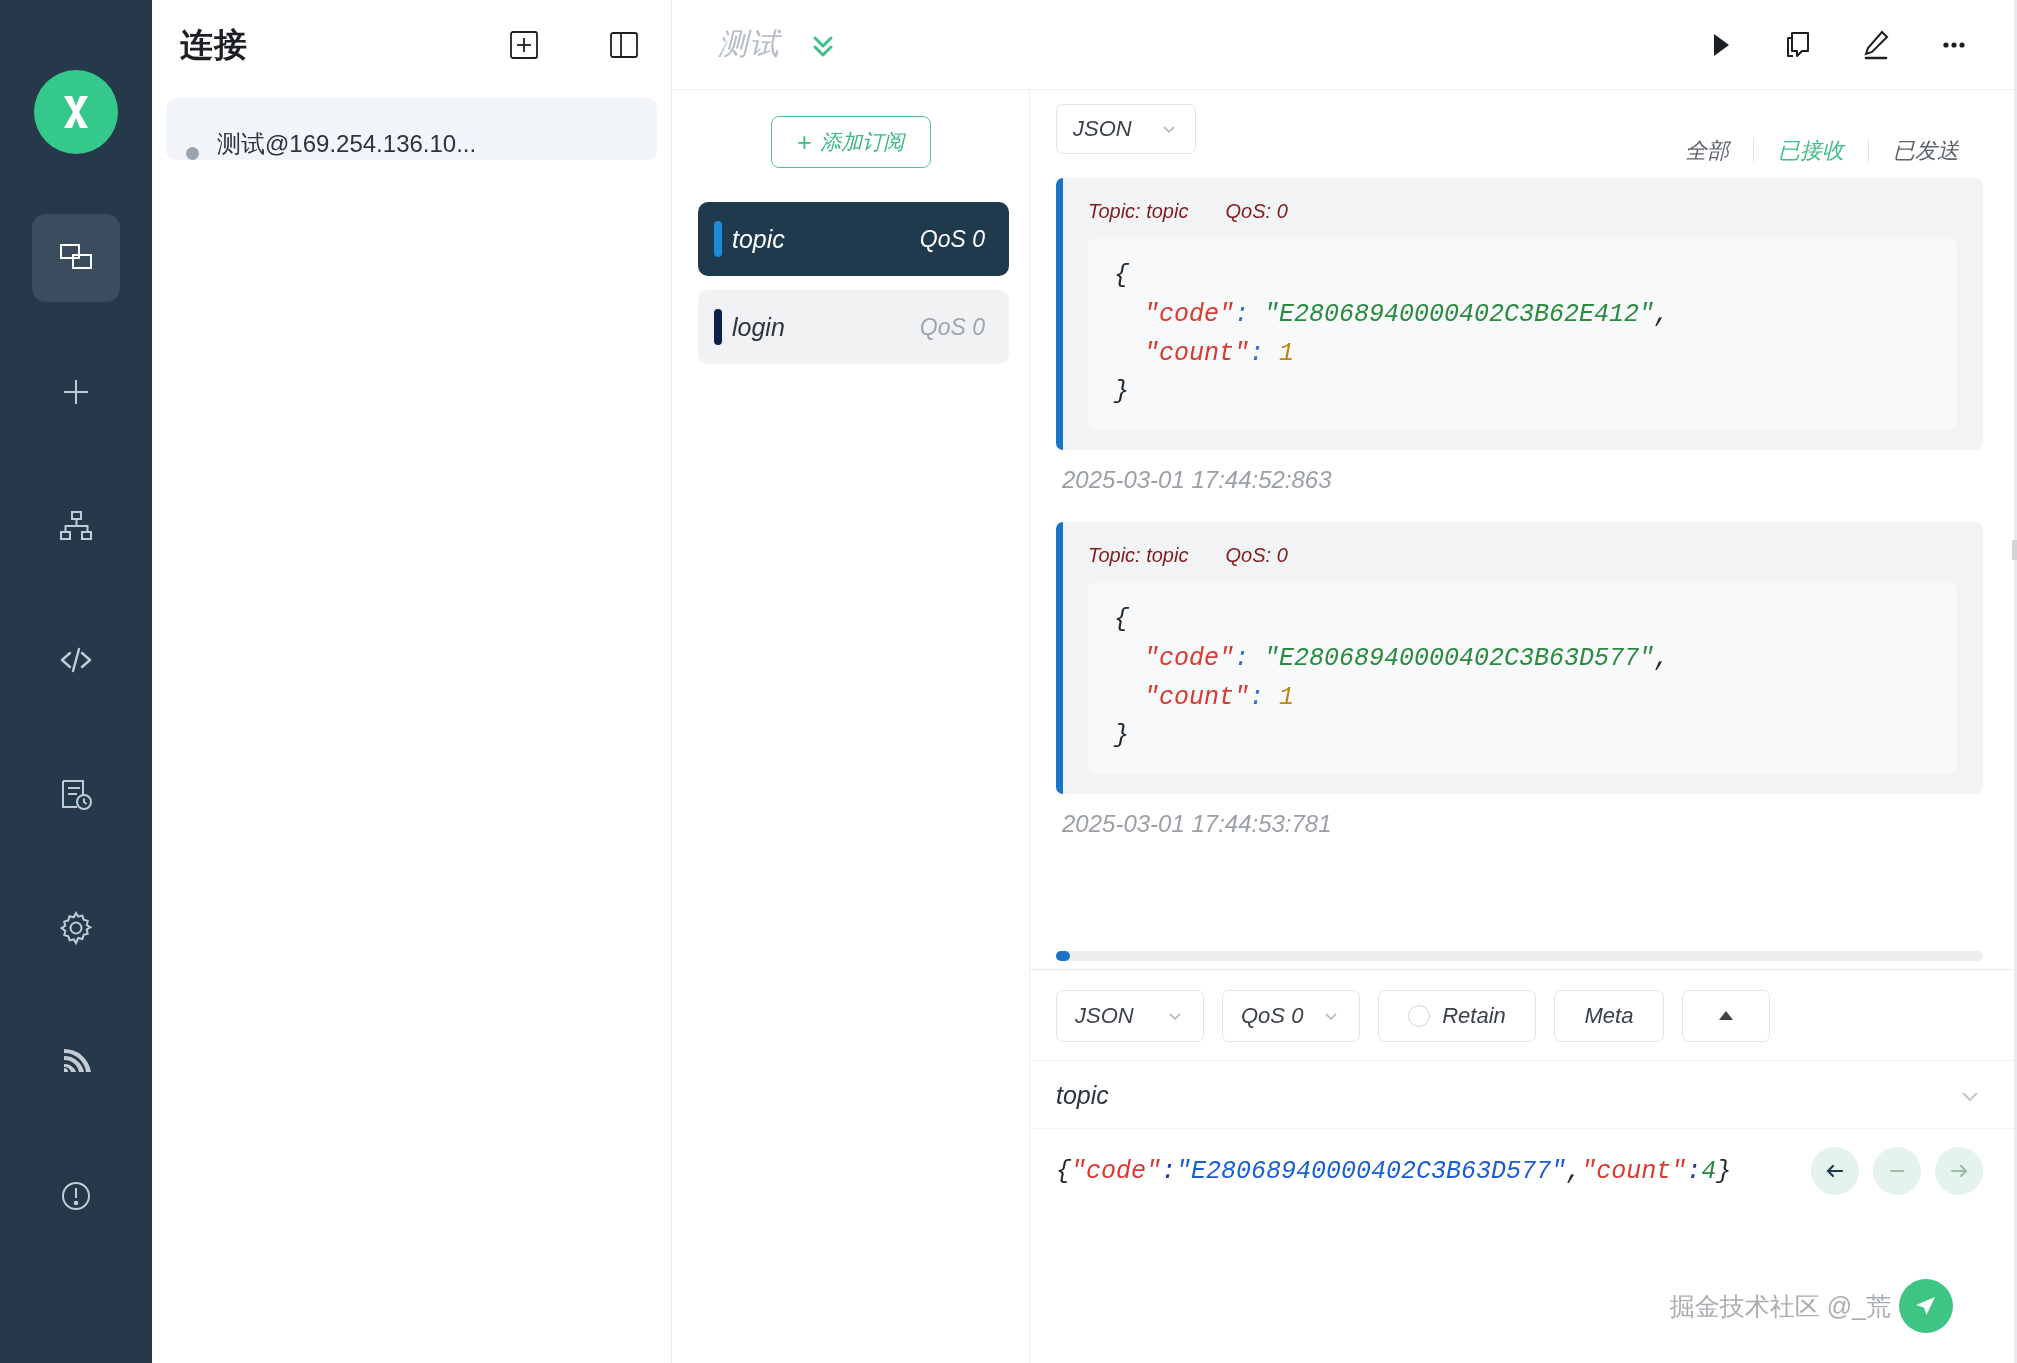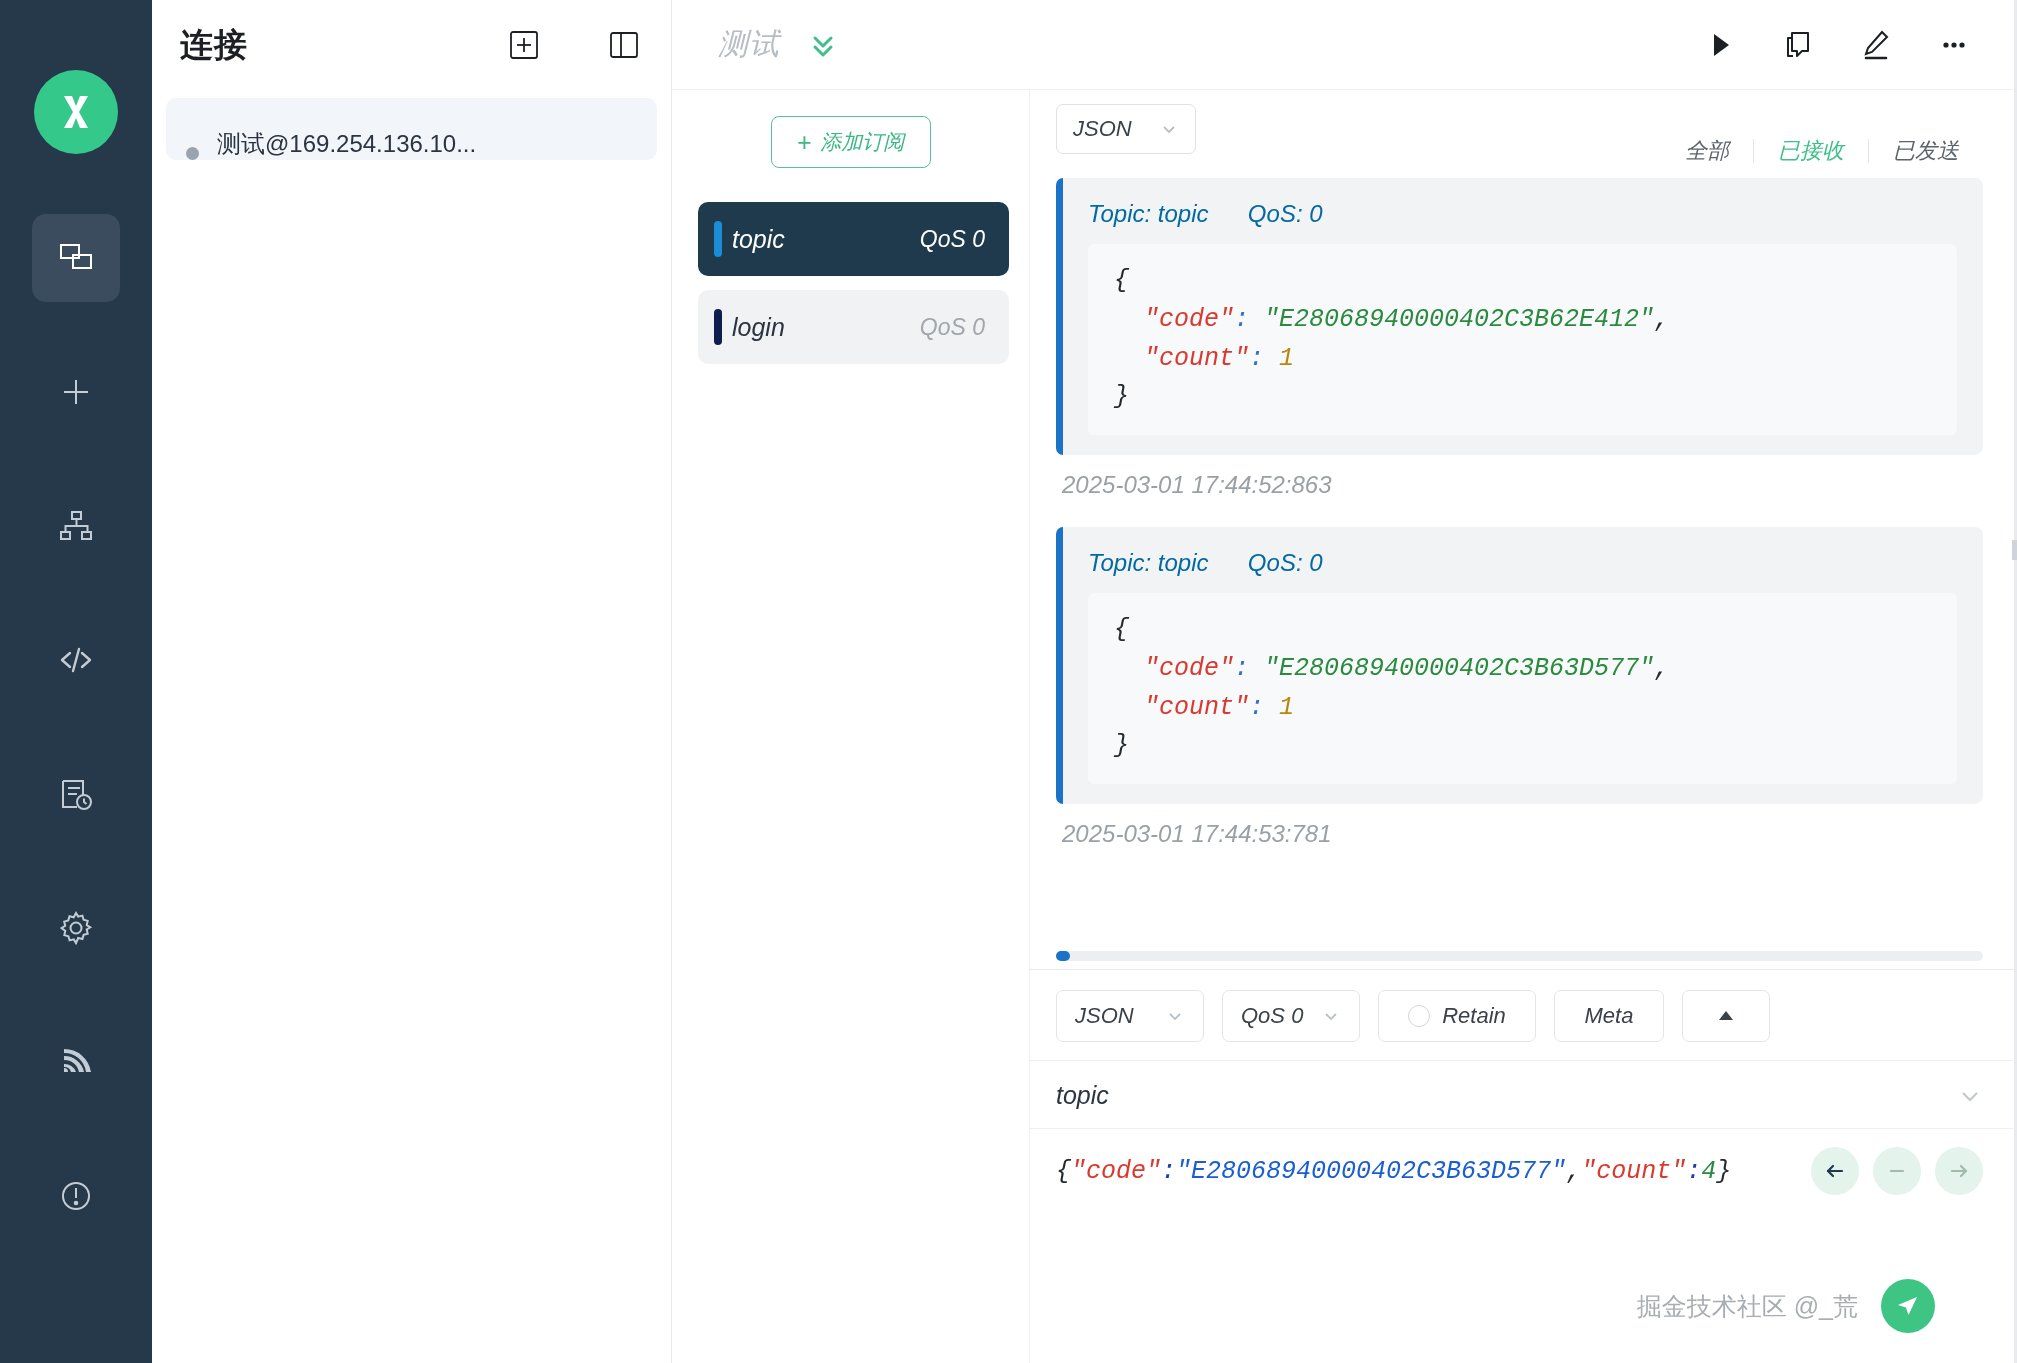--- a/index.html
+++ b/index.html
@@ -145,21 +145,21 @@
     padding: 10px 34px 0 26px;
   }
   .msg {
     position: relative; background: #f1f3f5; border-radius: 8px;
     padding: 22px 26px 20px 32px; margin-bottom: 26px;
   }
   .msg .accent {
     position: absolute; left: 0; top: 0; bottom: 0; width: 7px;
     background: #1a73c7; border-radius: 8px 0 0 8px;
   }
-  .msg-head { font-size: 24px; color: #0369a1; margin-bottom: 16px; }
+  .msg-head { font-size: 20px; color: #7f1d1d; margin-bottom: 16px; }
   .msg-head .gap { display: inline-block; width: 26px; }
   .msg-body {
     background: #f8f9fa; border-radius: 6px;
     padding: 18px 26px; font-family: "Liberation Mono", "DejaVu Sans Mono", monospace;
     font-size: 25px; line-height: 1.55; color: #24292e;
   }
   .msg-body .ind { display: inline-block; width: 2ch; }
   .k { color: #d93a30; }
   .c { color: #2f6fd0; }
   .s { color: #2a8a3e; }
@@ -220,22 +220,22 @@
   .rnd-btns { display: flex; align-items: center; gap: 14px; }
   .rnd {
     width: 48px; height: 48px; border-radius: 50%;
     background: #e4f3ec; display: flex; align-items: center; justify-content: center;
     cursor: pointer;
   }
   .pub-blank { height: 150px; }
 
   
   .watermark {
-    position: absolute; right: 82px; bottom: 30px;
-    display: flex; align-items: center; gap: 15px;
+    position: absolute; right: 64px; bottom: 30px;
+    display: flex; align-items: center; gap: 0;
     font-size: 25px; color: #a8adb2; pointer-events: none;
   }
   .wm-circle {
     width: 54px; height: 54px; border-radius: 50%;
     background: #3ec584; display: flex; align-items: center; justify-content: center;
     margin-left: 8px;
   }
   .right-edge {
     position: absolute; right: 0; top: 0; bottom: 0; width: 3px; background: #e8eaed;
   }

